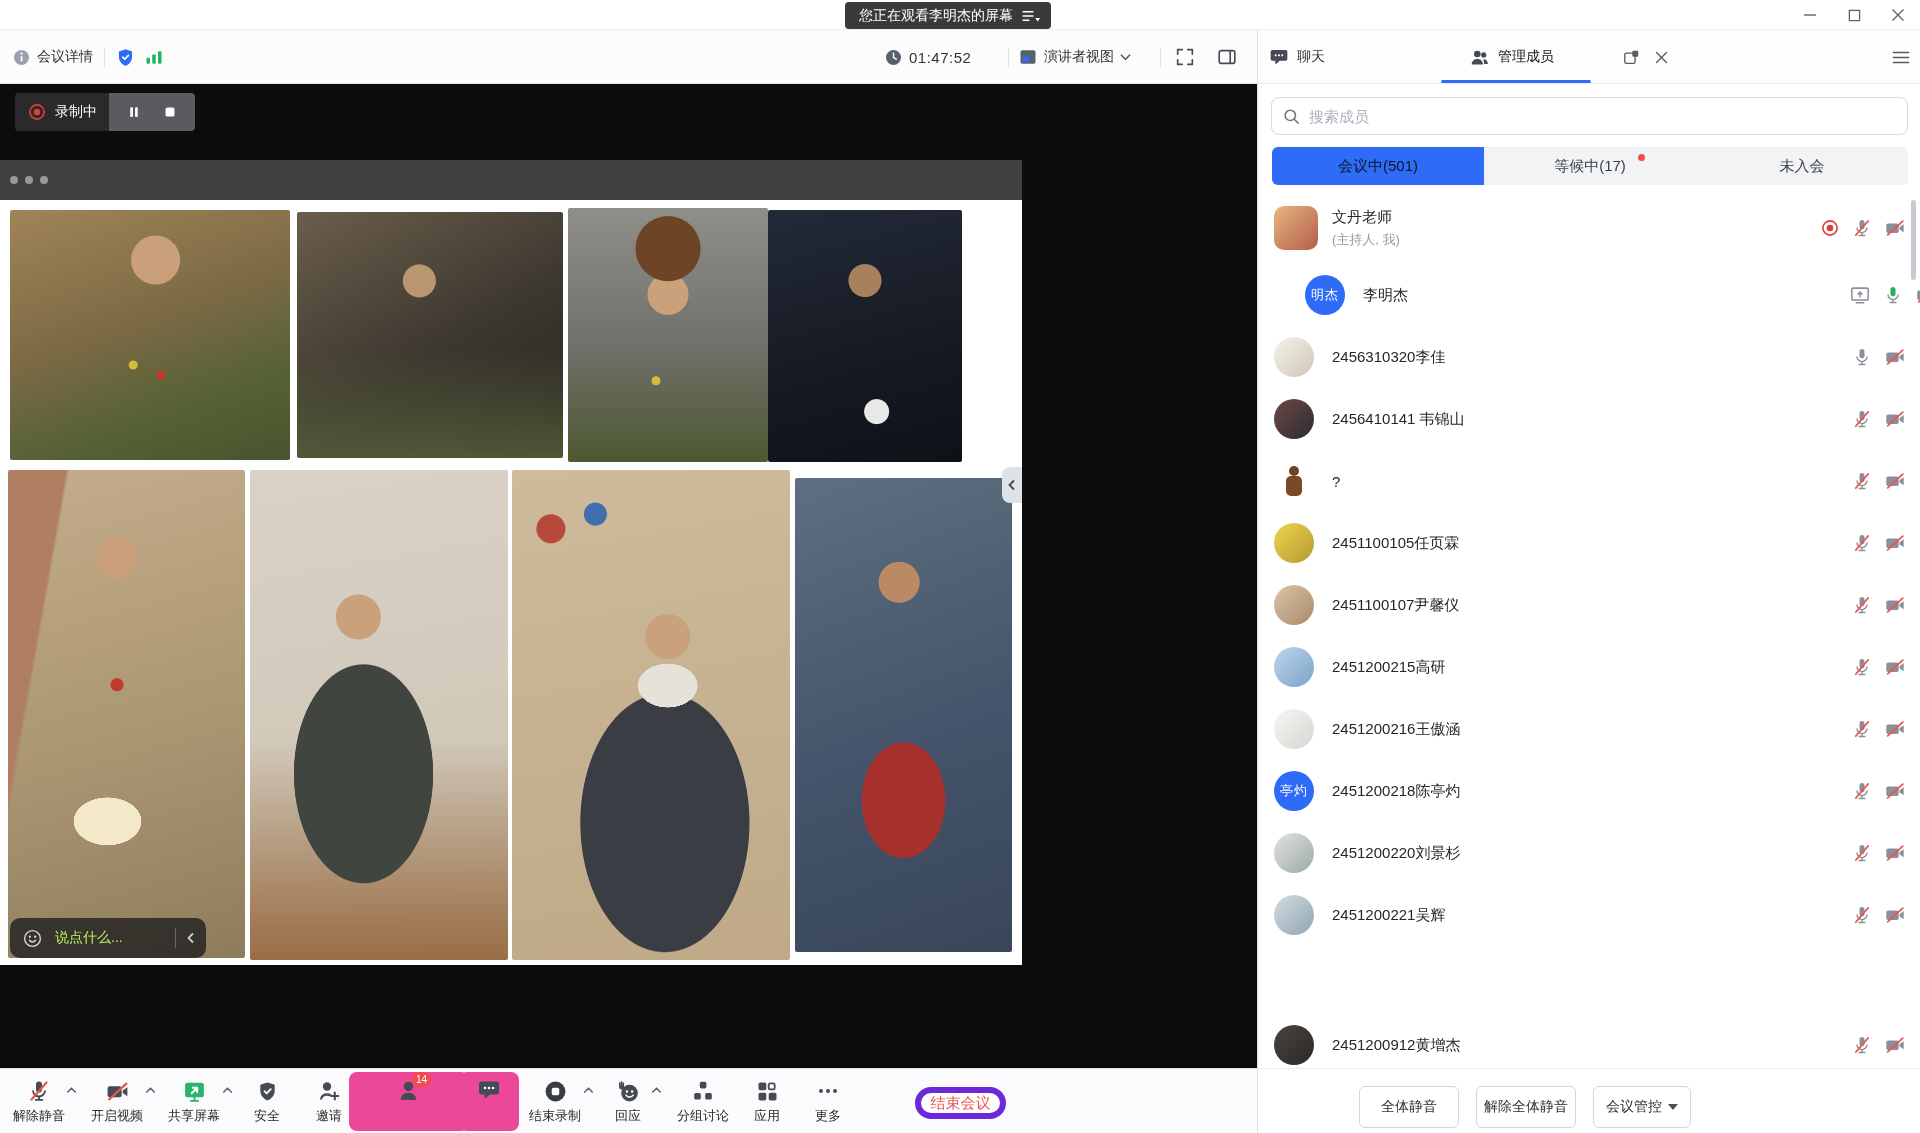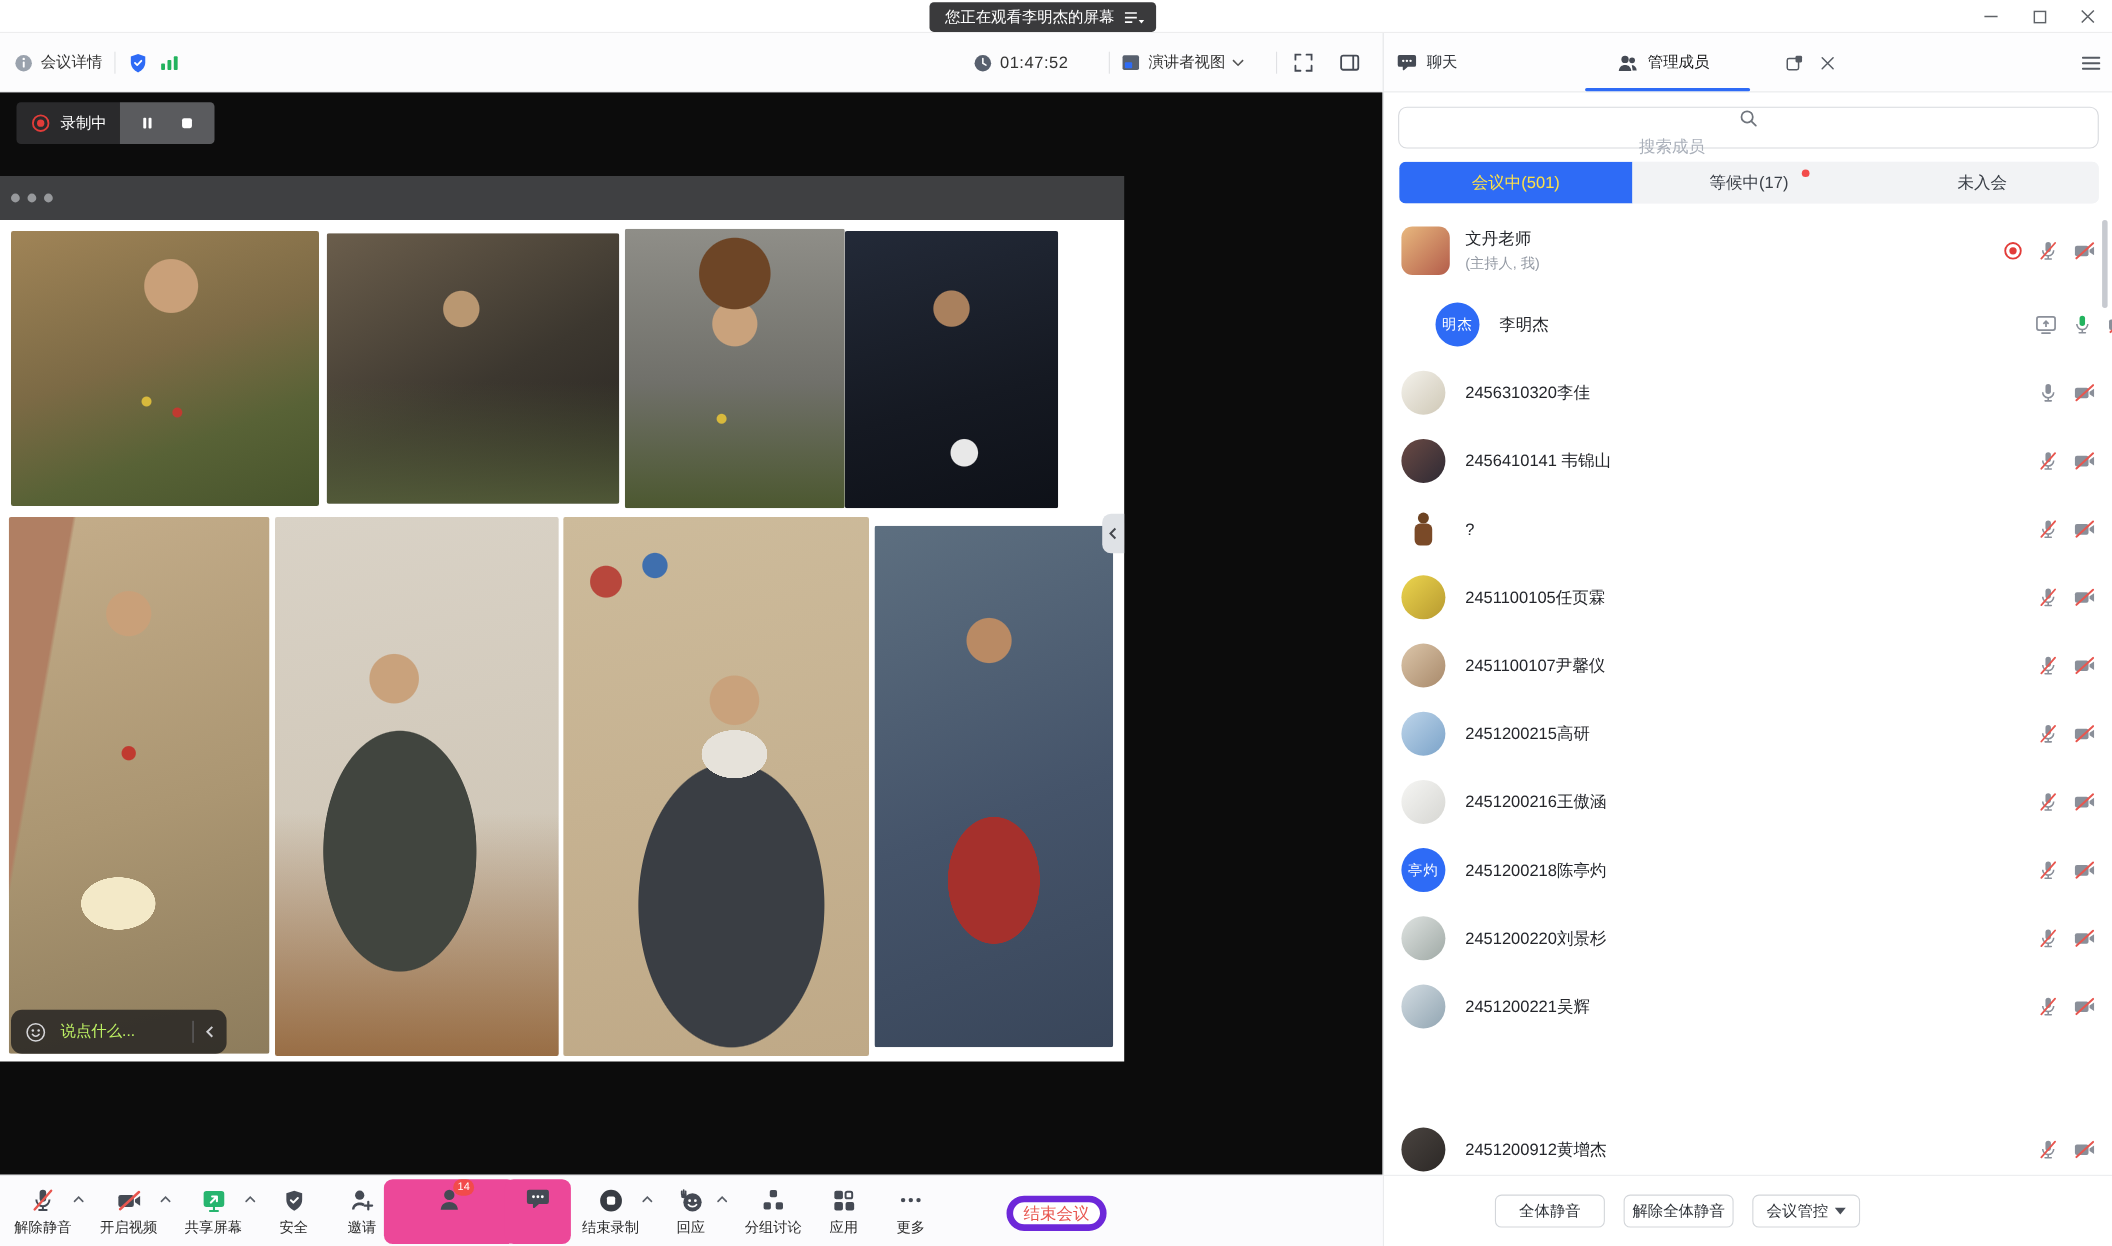--- a/index.html
+++ b/index.html
@@ -20,27 +20,27 @@
   .timer-text { font-size:15px; color:#333; letter-spacing:.5px; }
 
   
   .panel { position:absolute; left:1257px; top:30px; width:663px; height:1103px; background:#fff; border-left:1px solid #dfe1e4; }
   .panel-header { position:absolute; left:0; top:0; width:663px; height:54px; border-bottom:1px solid #e9eaec; background:#fdfdfe; }
   .ph-tab { position:absolute; top:0; height:54px; display:flex; align-items:center; gap:8px; font-size:14px; color:#33373d; cursor:default; }
   .ph-tab.active { color:#17181a; }
   .tab-underline { position:absolute; left:183px; bottom:0; width:150px; height:3px; background:#2e6bf6; border-radius:2px; }
   .ph-icon-btn { position:absolute; top:17px; width:20px; height:20px; color:#565b63; display:flex; align-items:center; justify-content:center; }
 
-  .search-box { position:absolute; left:13px; top:67px; width:637px; height:38px; border:1px solid #d8dade; border-radius:8px; display:flex; align-items:center; padding:0 10px; gap:8px; background:#fff;flex-direction:column; }
+  .search-box { position:absolute; left:13px; top:67px; width:637px; height:38px; border:1px solid #d8dade; border-radius:8px; display:flex; align-items:center; padding:0 10px; gap:8px; background:#fff; }
   .search-box input { border:none; outline:none; flex:1; font-size:15px; color:#333; font-family:inherit; background:transparent; }
   .search-box input::placeholder { color:#aab0ba; }
 
   .segmented { position:absolute; left:14px; top:117px; width:636px; height:38px; border-radius:6px; overflow:hidden; display:flex; background:#f2f3f5; }
   .seg { flex:1; display:flex; align-items:center; justify-content:center; font-size:15px; color:#3a3f47; position:relative; background:#f2f3f5; }
-  .seg.seg-active { background:#2e6bf6; color:#fde047; }
+  .seg.seg-active { background:#2e6bf6; color:#0f172a; }
   .seg-dot { position:absolute; top:7px; left:calc(50% + 48px); width:7px; height:7px; border-radius:50%; background:#f24b4b; }
 
   .member-list { position:absolute; left:0; top:160px; width:663px; height:878px; }
   .m-row { position:absolute; left:0; width:663px; display:flex; align-items:center; }
   .m-avatar { position:absolute; left:16px; width:40px; height:40px; border-radius:50%; top:50%; transform:translateY(-50%);
               display:flex; align-items:center; justify-content:center; color:#fff; font-size:13px; overflow:hidden; }
   .row-first .m-avatar { width:44px; height:44px; border-radius:10px; }
   .av-init { font-size:13px; letter-spacing:1px; }
   .av-figure { background:transparent !important; }
   .av-figure::before { content:""; width:10px; height:10px; border-radius:50%; background:#6d4322; position:absolute; top:5px; left:15px; }
@@ -50,21 +50,21 @@
   .m-sub { font-size:13px; color:#949aa4; margin-top:4px; }
   .m-icons { position:absolute; right:15px; top:50%; transform:translateY(-50%); height:24px; display:flex; align-items:center; gap:12px; color:#8a8f99; }
   .mi { display:flex; align-items:center; justify-content:center; }
   .m-icons svg .slash { display:none; }
   .mic-muted .mic svg .slash { display:inline; }
   .cam-off .cam svg .slash { display:inline; }
   .mic-on .mic svg .mic-body { fill:#22b35e; }
   .v-scrollbar { position:absolute; left:653px; top:170px; width:5px; height:80px; border-radius:3px; background:#c7cad0; }
 
   .panel-footer { position:absolute; left:0; top:1038px; width:663px; height:65px; border-top:1px solid #ebedef; background:#fff; }
-  .pf-btn { position:absolute; top:17px; height:30px; border:1px solid #d3d6da; border-radius:6px; background:#fff; color:#2f3339; font-size:14px; font-family:inherit; display:flex; align-items:center; justify-content:center; gap:6px; }
+  .pf-btn { position:absolute; top:17px; height:42px; border:1px solid #d3d6da; border-radius:6px; background:#fff; color:#2f3339; font-size:14px; font-family:inherit; display:flex; align-items:center; justify-content:center; gap:6px; }
   .caret-down-sm { width:0; height:0; border-left:5px solid transparent; border-right:5px solid transparent; border-top:6px solid #4a4f58; }
 
   
   .video-area { position:absolute; left:0; top:84px; width:1257px; height:984px; background:#0c0c0c; overflow:hidden; }
   .share-winbar { position:absolute; left:0; top:76px; width:1022px; height:40px; background:#3f4042; }
   .winbar-dot { position:absolute; top:16px; width:8px; height:8px; border-radius:50%; background:#97999c; }
   .share-canvas { position:absolute; left:0; top:116px; width:1022px; height:765px; background:#fff; }
   .photo { position:absolute; border-radius:2px; }
   .p1 { left:10px;  top:10px;  width:280px; height:250px; background:
         radial-gradient(circle at 52% 20%, #c9a079 0 24px, rgba(0,0,0,0) 25px),

